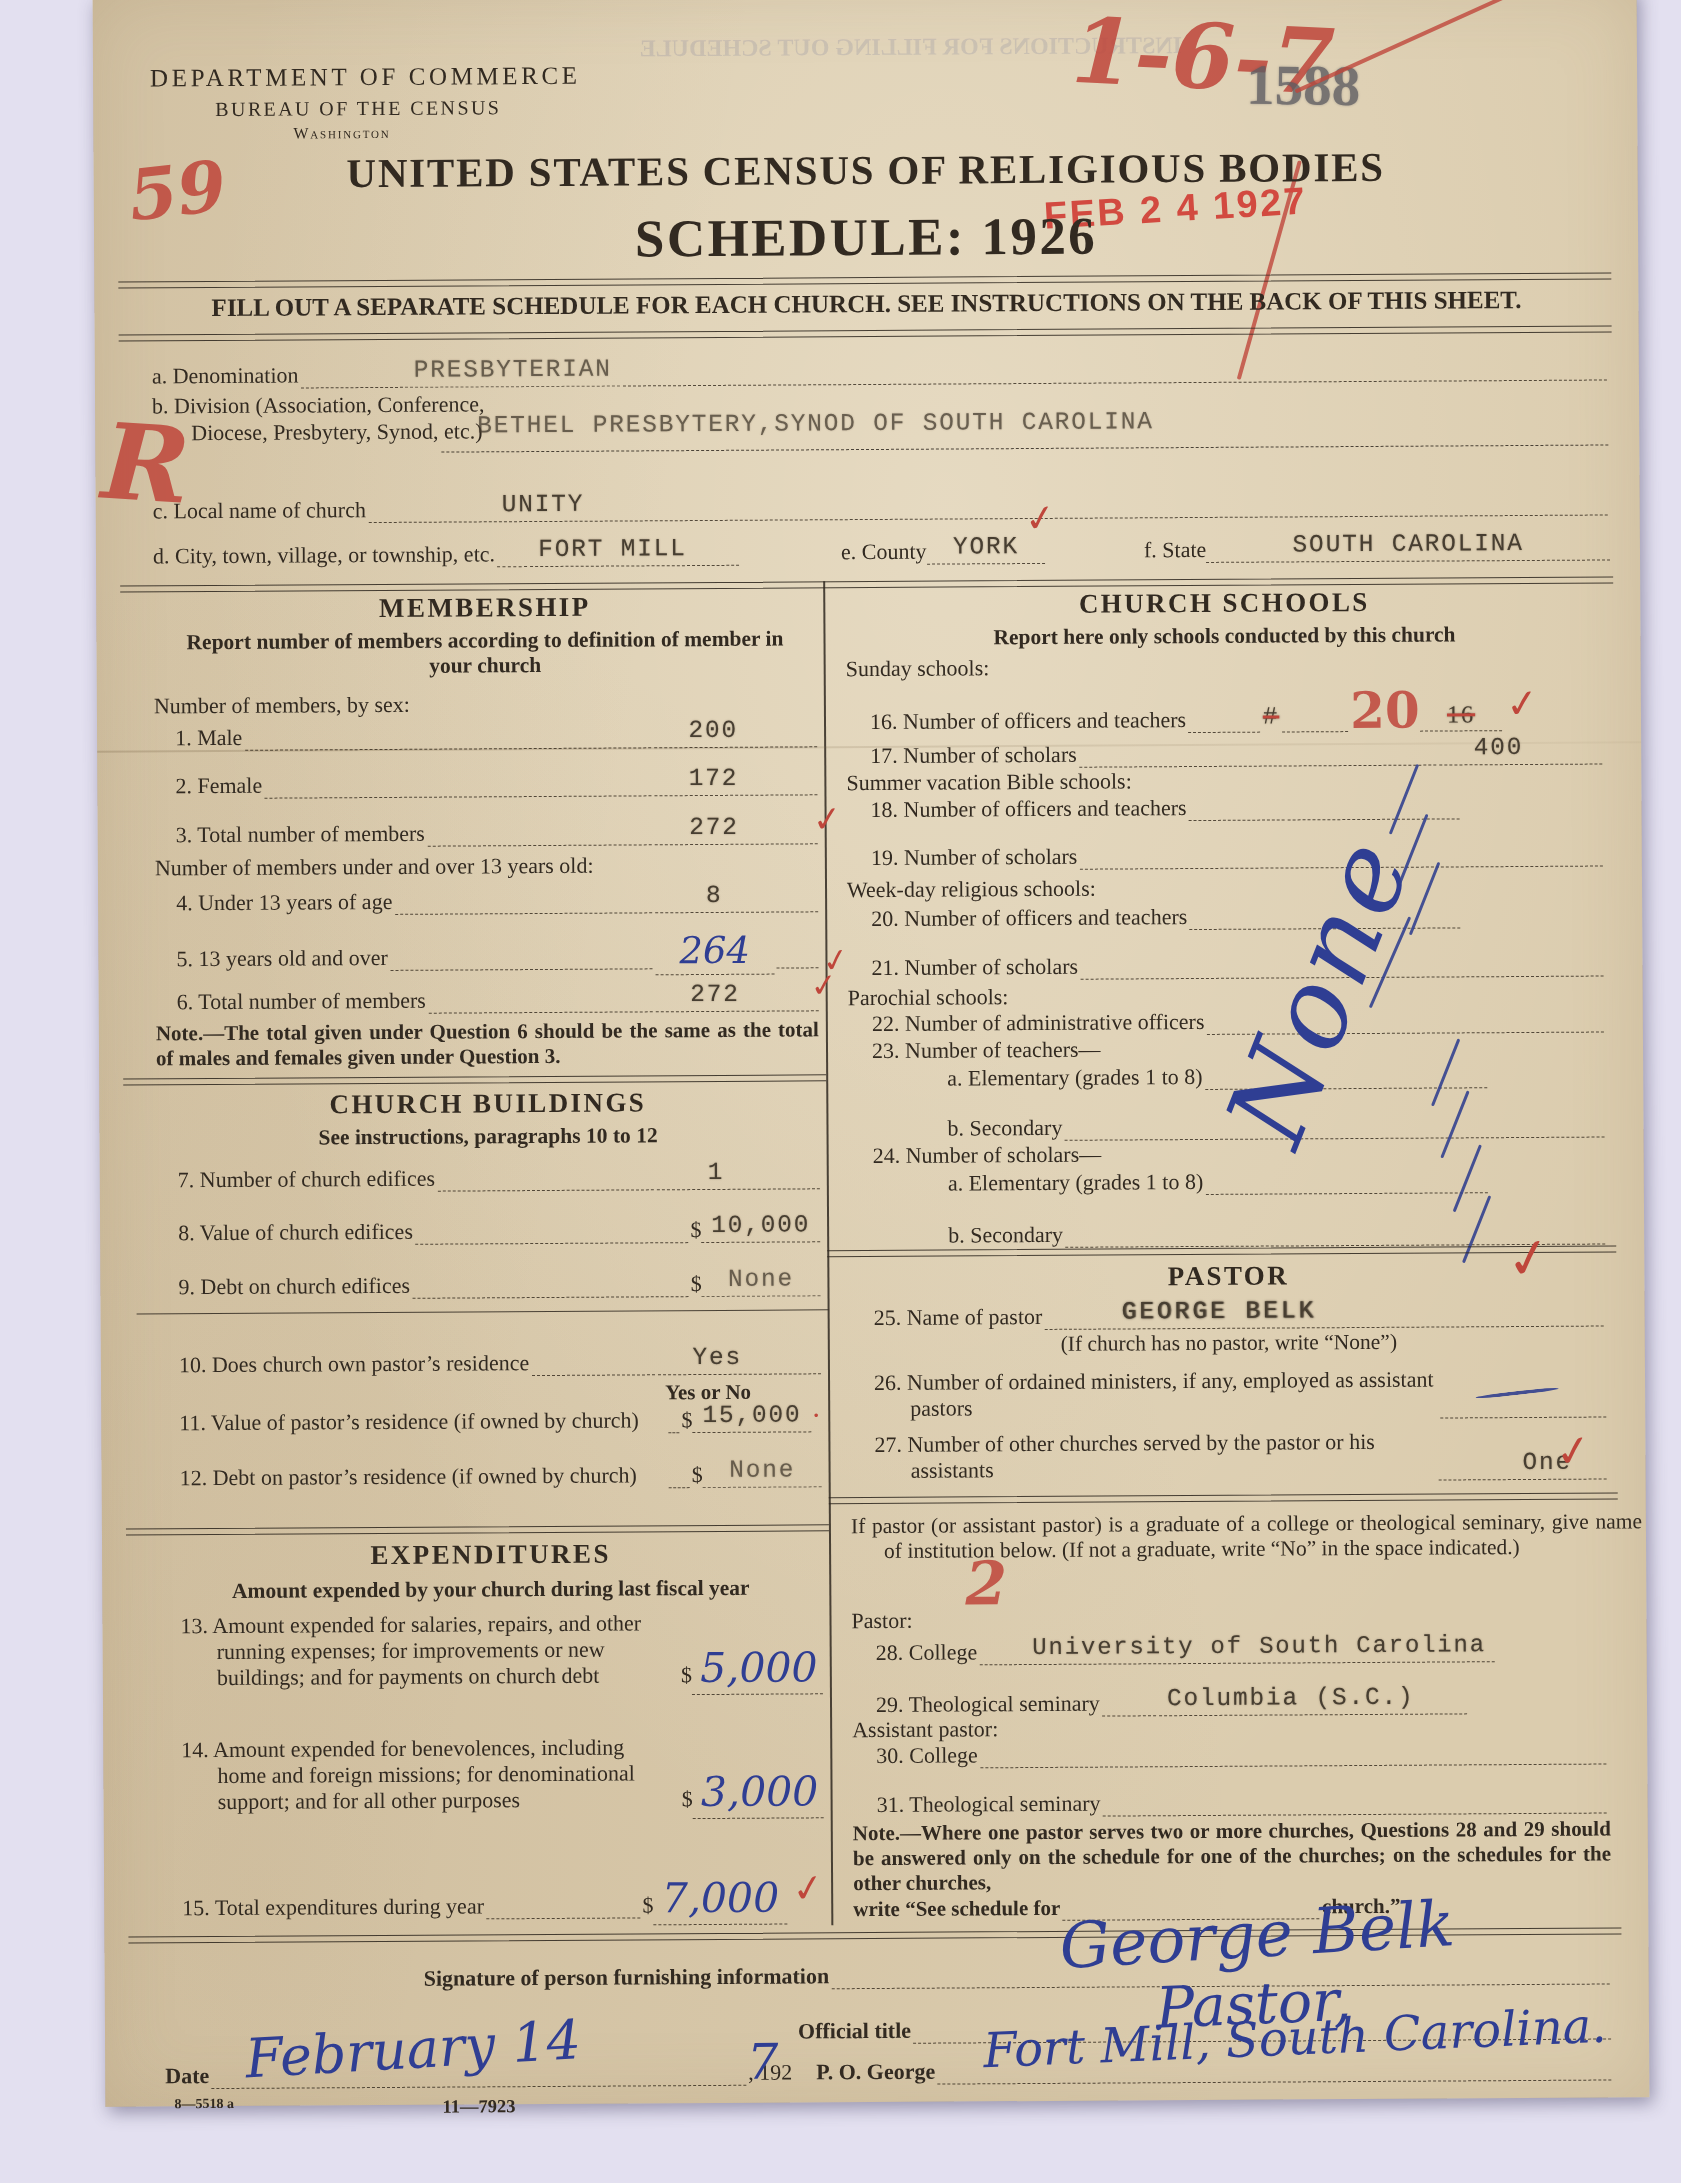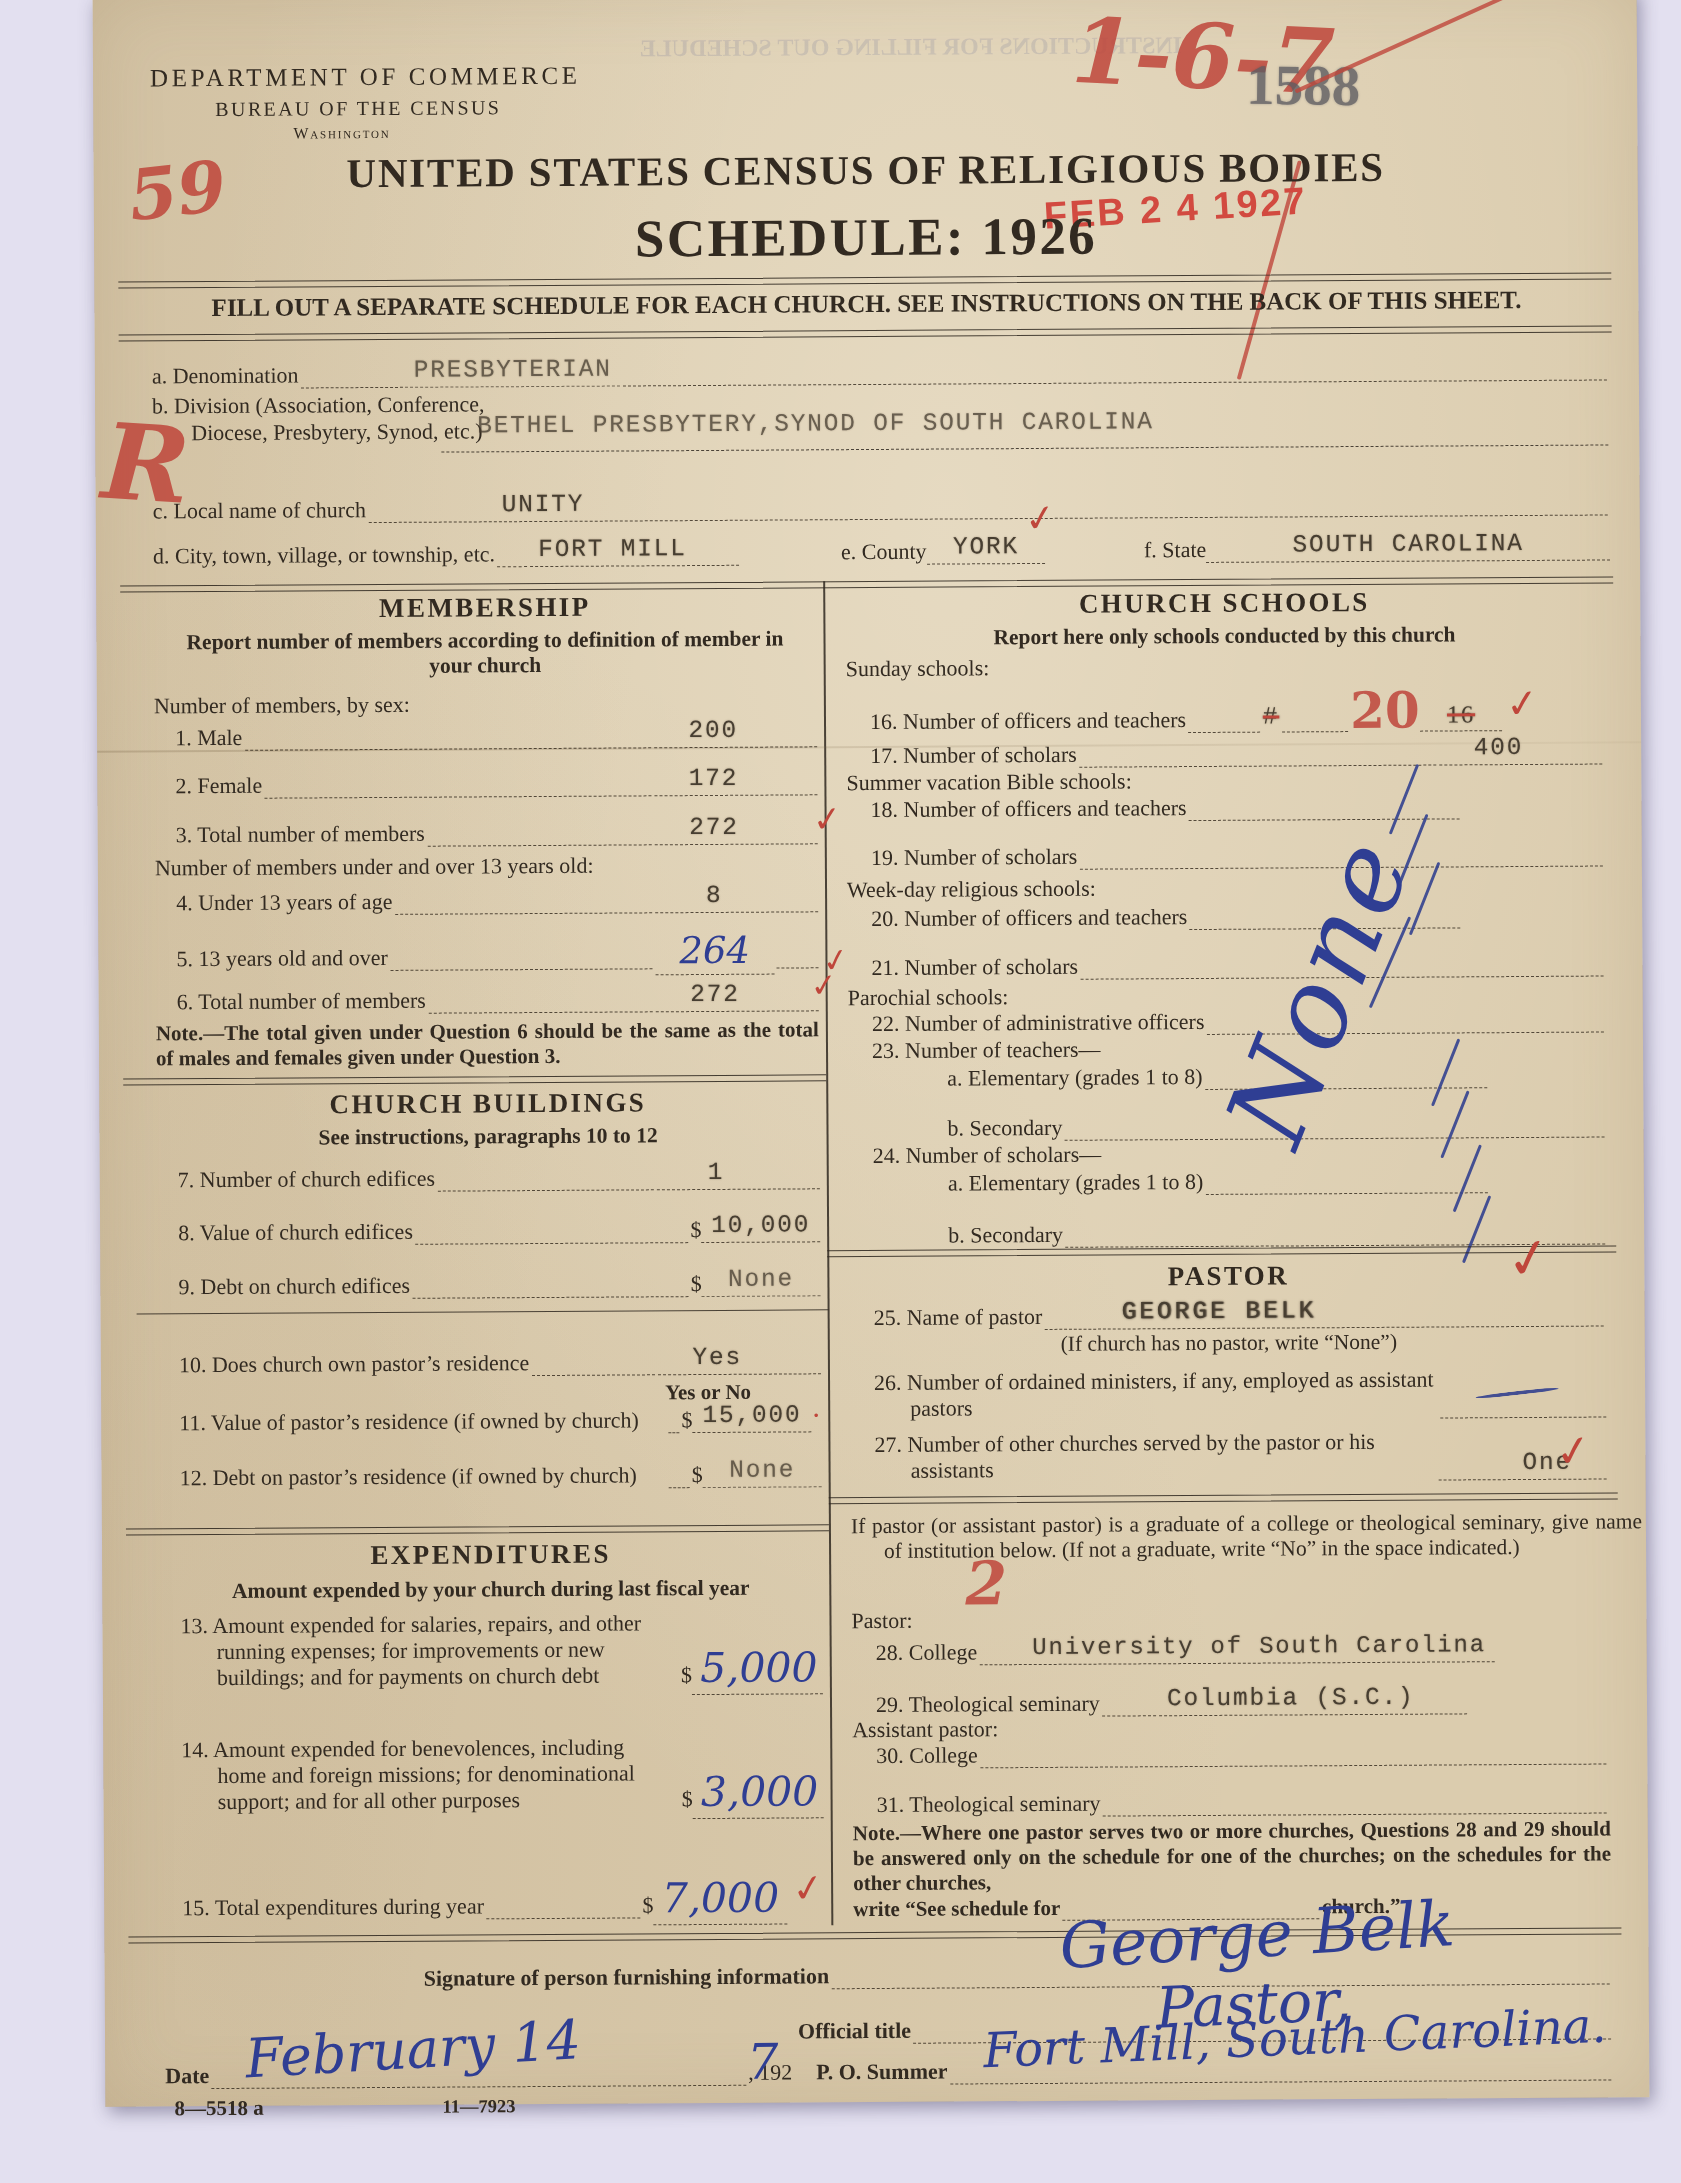--- a/index.html
+++ b/index.html
@@ -380,23 +380,23 @@
 
   <div class="p row" style="left:60px;top:2067px;width:627px;">
     <span class="b">Date</span>
     <span class="fill"></span>
     <span>, 192</span>
   </div>
   <div class="p hand" style="left:140px;top:2023px;font-size:54px;transform:rotate(-3deg);">February 14</div>
   <div class="p hand" style="left:642px;top:2041px;font-size:49px;">7</div>
 
   <div class="p row" style="left:711px;top:2067px;width:797px;">
-    <span class="b">P. O. Summer</span>
+    <span class="b">P. O. George</span>
     <span class="fill"></span>
   </div>
   <div class="p hand" style="left:878px;top:2020px;font-size:48px;white-space:nowrap;transform:rotate(-2deg);">Fort Mill, South Carolina.</div>
 
-  <div class="p b" style="left:69px;top:2100px;font-size:21px;">8—5518 a</div>
+  <div class="p b" style="left:69px;top:2100px;font-size:14px;">8—5518 a</div>
   <div class="p b" style="left:337px;top:2102px;font-size:18.5px;">11—7923</div>
 
 </div>
 </div>
 
 
 </body></html>

